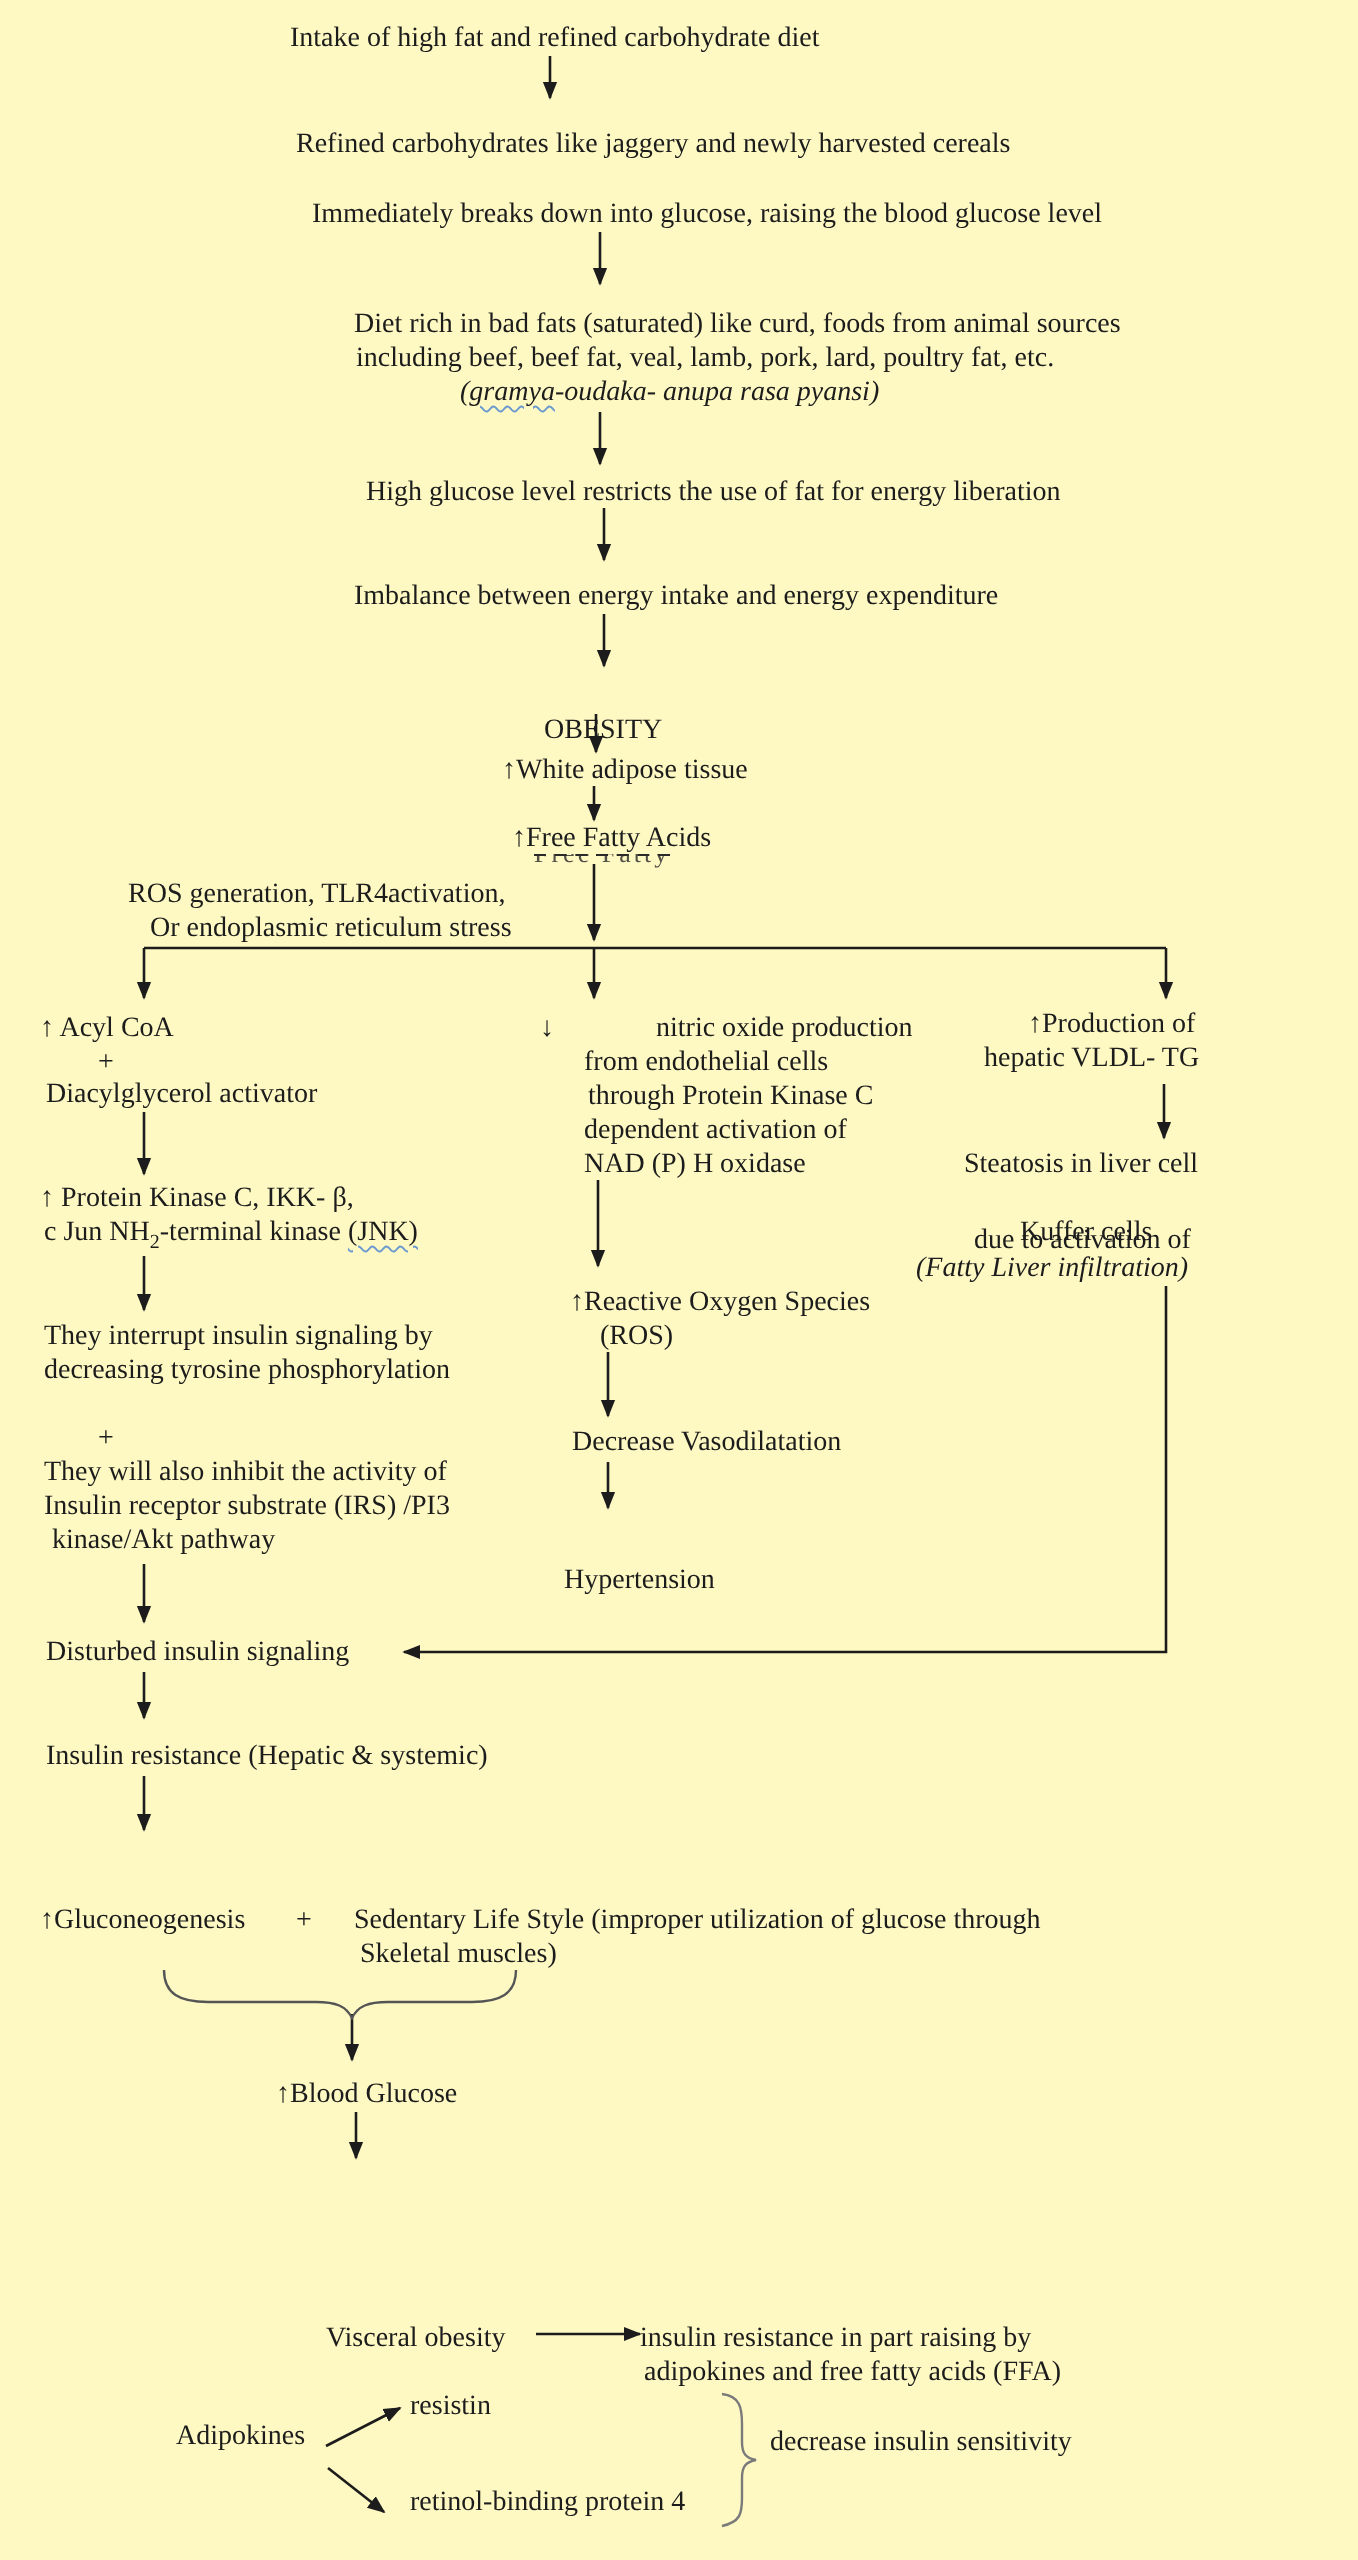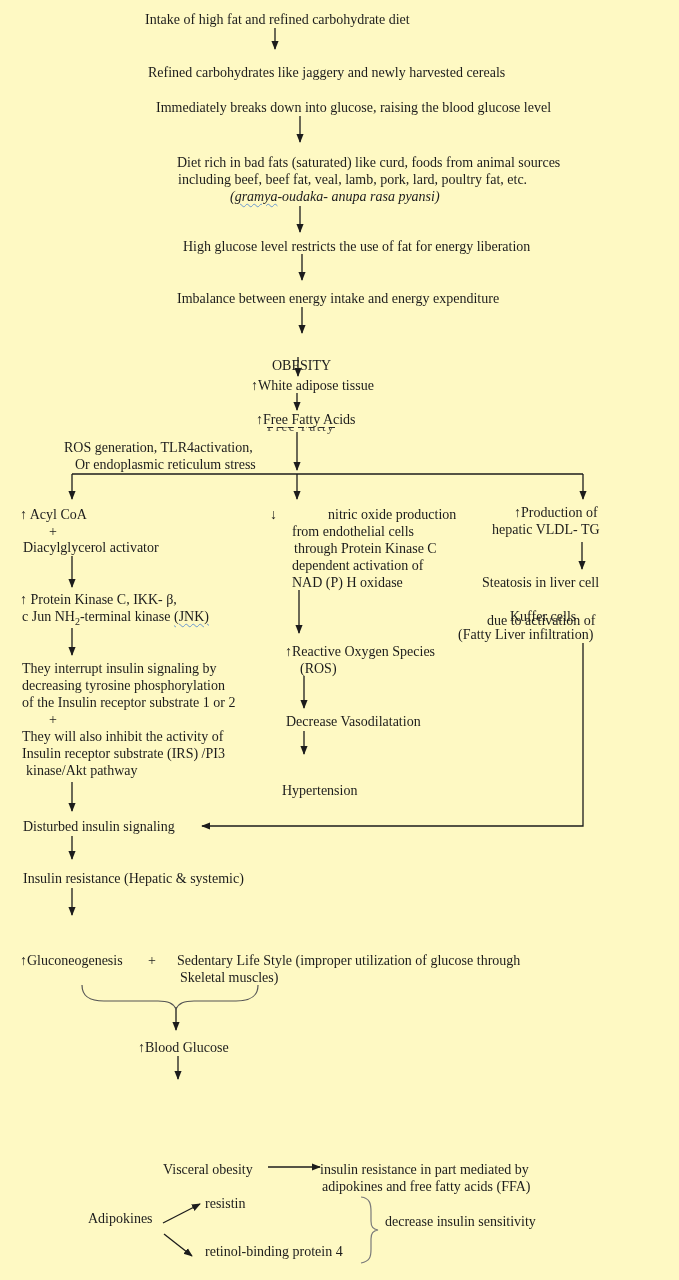--- a/index.html
+++ b/index.html
@@ -86,21 +86,20 @@
   <div class="n" style="left:64px; top:439px;">ROS generation, TLR4activation,</div>
   <div class="n" style="left:75px; top:456px;">Or endoplasmic reticulum stress</div>
 
   <div class="n" style="left:20px; top:506px;">↑ Acyl CoA</div>
   <div class="n" style="left:49px; top:523px;">+</div>
   <div class="n" style="left:23px; top:539px;">Diacylglycerol activator</div>
   <div class="n" style="left:20px; top:591px;">↑ Protein Kinase C, IKK- β,</div>
   <div class="n" style="left:22px; top:608px;"><span>c Jun NH</span><sub class="small">2</sub><span>-terminal kinase </span><span class="wavy">(JNK)</span></div>
   <div class="n" style="left:22px; top:660px;">They interrupt insulin signaling by</div>
   <div class="n" style="left:22px; top:677px;">decreasing tyrosine phosphorylation</div>
-  <div class="n" style="left:22px; top:694px;">of the Insulin receptor substrate 1 or 2</div>
   <div class="n" style="left:49px; top:711px;">+</div>
   <div class="n" style="left:22px; top:728px;">They will also inhibit the activity of</div>
   <div class="n" style="left:22px; top:745px;">Insulin receptor substrate (IRS) /PI3</div>
   <div class="n" style="left:26px; top:762px;">kinase/Akt pathway</div>
   <div class="n" style="left:23px; top:818px;">Disturbed insulin signaling</div>
   <div class="n" style="left:23px; top:870px;">Insulin resistance (Hepatic &amp; systemic)</div>
 
   <div class="n" style="left:270px; top:506px;">↓</div>
   <div class="n" style="left:292px; top:506px;margin-left:36px;">nitric oxide production</div>
   <div class="n" style="left:292px; top:523px;">from endothelial cells</div>
@@ -110,29 +109,29 @@
   <div class="n" style="left:285px; top:643px;">↑Reactive Oxygen Species</div>
   <div class="n" style="left:300px; top:660px;">(ROS)</div>
   <div class="n" style="left:286px; top:713px;">Decrease Vasodilatation</div>
   <div class="n" style="left:282px; top:782px;">Hypertension</div>
 
   <div class="n" style="left:514px; top:504px;">↑Production of</div>
   <div class="n" style="left:492px; top:521px;">hepatic VLDL- TG</div>
   <div class="n" style="left:482px; top:574px;">Steatosis in liver cell</div>
   <div class="n" style="left:487px; top:591px;margin-top:21px;">due to activation of</div>
   <div class="n" style="left:510px; top:608px;">Kuffer cells</div>
-  <div class="n" style="left:458px; top:626px;">(Fatty Liver infiltration)</div>
+  <div class="n" style="left:458px; top:626px;font-style:italic;">(Fatty Liver infiltration)</div>
 
   <div class="n" style="left:20px;  top:952px;">↑Gluconeogenesis</div>
   <div class="n" style="left:148px; top:952px;">+</div>
   <div class="n" style="left:177px; top:952px;">Sedentary Life Style (improper utilization of glucose through</div>
   <div class="n" style="left:180px; top:969px;">Skeletal muscles)</div>
   <div class="n" style="left:138px; top:1039px;">↑Blood Glucose</div>
 
   <div class="n" style="left:163px; top:1161px;">Visceral obesity</div>
-  <div class="n" style="left:320px; top:1161px;">insulin resistance in part mediated by</div>
+  <div class="n" style="left:320px; top:1161px;">insulin resistance in part raising by</div>
   <div class="n" style="left:322px; top:1178px;">adipokines and free fatty acids (FFA)</div>
   <div class="n" style="left:205px; top:1195px;">resistin</div>
   <div class="n" style="left:88px;  top:1210px;">Adipokines</div>
   <div class="n" style="left:385px; top:1213px;">decrease insulin sensitivity</div>
   <div class="n" style="left:205px; top:1243px;">retinol-binding protein 4</div>
 
 </div>
 
 </body></html>

